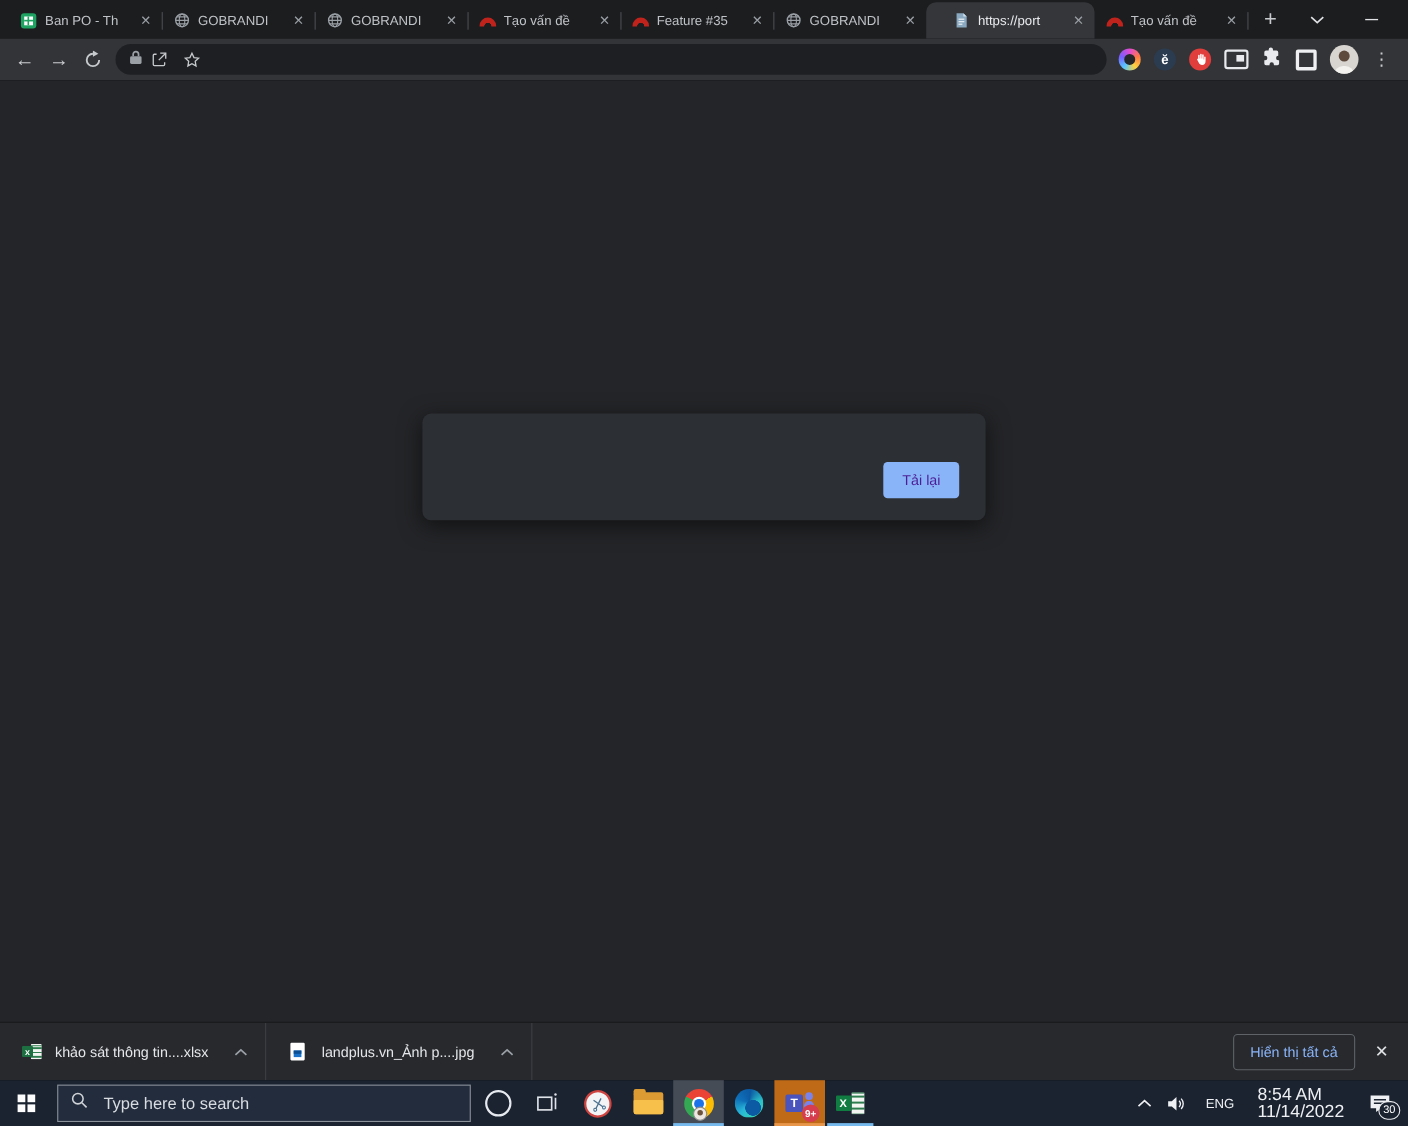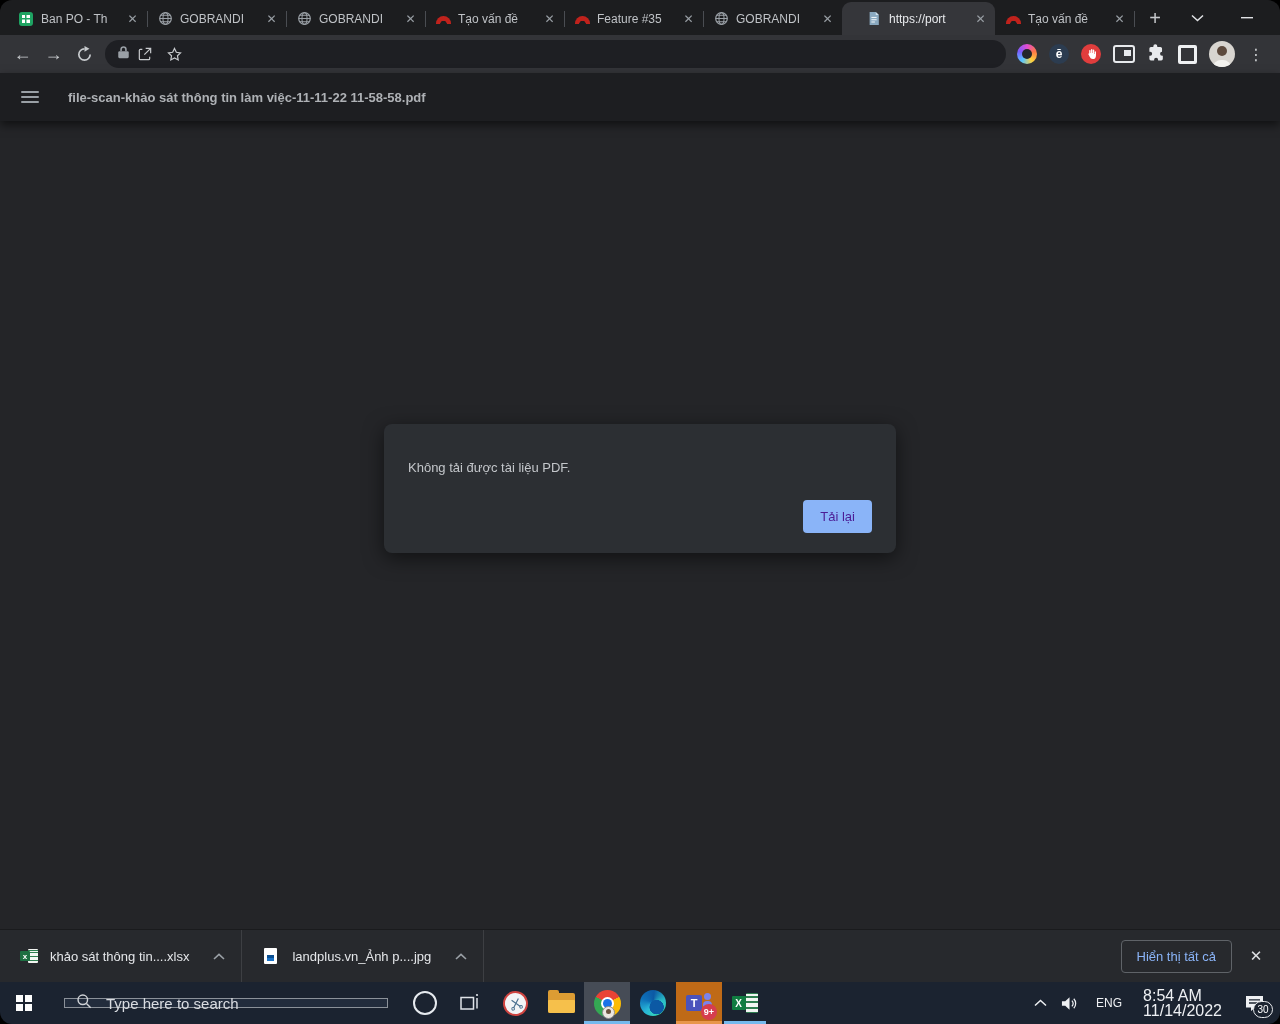--- a/index.html
+++ b/index.html
@@ -1,17 +1,17 @@
 <!DOCTYPE html>
 <html><head>
 <meta charset="utf-8">
 <style>
   html,body{margin:0;padding:0;background:#000;}
   .screen{width:1280px;height:1024px;display:flex;flex-direction:column;overflow:hidden;
-          font-family:"Liberation Sans","DejaVu Sans",sans-serif;border-radius:12px;-webkit-font-smoothing:antialiased;}
+          font-family:"Liberation Sans","DejaVu Sans",sans-serif;-webkit-font-smoothing:antialiased;}
   
   .tabstrip{height:35px;background:#1c1d1f;display:flex;align-items:flex-end;padding-left:8px;flex:none;}
   .tabs{display:flex;height:100%;align-items:flex-end;}
   .tab{width:123px;height:33px;display:flex;align-items:center;gap:7px;padding:0 6px 0 10px;
        border-radius:9px 9px 0 0;color:#bfc2c6;font-size:12px;position:relative;cursor:default;}
   .tab.active{background:#35363a;color:#e8eaed;padding-left:24px;}
   .tab .ttl{flex:1;overflow:hidden;white-space:nowrap;}
   .tab .tx{font-size:12px;color:#9aa0a6;width:17px;height:17px;display:flex;align-items:center;justify-content:center;border-radius:50%;flex:none;}
   .tab.divider::after{content:"";position:absolute;right:-1px;top:9px;height:16px;width:1px;background:#4a4d52;}
   .fav{width:16px;height:16px;flex:none;display:flex;align-items:center;justify-content:center;}
@@ -80,22 +80,22 @@
   .fi-jpg .img{position:absolute;left:5px;top:7px;width:7px;height:6px;background:#1a73c8;}
   .fi-jpg .img::after{content:"";position:absolute;left:0;top:0;width:7px;height:2.5px;background:#0b4f92;}
   .showall{margin-left:auto;border:1px solid #5f6368;color:#8ab4f8;background:transparent;border-radius:4px;
            font-size:13px;padding:8px 15px;font-family:inherit;cursor:pointer;flex:none;}
   .dlclose{width:48px;text-align:center;color:#dfe1e4;font-size:15px;flex:none;cursor:pointer;}
   
   .taskbar{height:42px;background:#1b2330;display:flex;align-items:stretch;flex:none;}
   .start{width:48px;display:flex;align-items:center;justify-content:center;}
   .winlogo{display:grid;grid-template-columns:7px 7px;grid-template-rows:7px 7px;gap:1.5px;}
   .winlogo i{background:#fdfdfd;display:block;}
-  .tsearch{width:324px;box-sizing:border-box;background:#222c3c;border:1px solid #8b9199;display:flex;align-items:center;
-           padding:0 11px;gap:11px;margin:16px;}
+  .tsearch{width:376px;box-sizing:border-box;background:#222c3c;border:1px solid #8b9199;display:flex;align-items:center;
+           padding:0 11px;gap:11px;margin:4px;}
   .tsearch input{background:transparent;border:none;outline:none;color:#d9dce1;font-size:15px;width:100%;
            font-family:inherit;}
   .tsearch input::placeholder{color:#d9dce1;opacity:1;}
   .cortana{width:42px;display:flex;align-items:center;justify-content:center;}
   .cortana i{width:20px;height:20px;border-radius:50%;border:2.5px solid #e6eaef;display:block;}
   .tile{width:46px;display:flex;align-items:center;justify-content:center;position:relative;}
   .tile.hl-chrome{background:#464c56;}
   .tile.hl-chrome::after{content:"";position:absolute;left:0;right:0;bottom:0;height:3px;background:#76b9ed;}
   .tile.hl-teams{background:#bf6a17;}
   .tile.hl-teams::after{content:"";position:absolute;left:0;right:0;bottom:0;height:3px;background:#e8964a;}
@@ -289,32 +289,23 @@
         <svg width="19" height="19" viewBox="0 0 24 24">
             <path d="M20 11h-1V7a2 2 0 0 0-2-2h-4V4a2.5 2.5 0 0 0-5 0v1H5a2 2 0 0 0-2 2v4h1a2.5 2.5 0 0 1 0 5H3v4a2 2 0 0 0 2 2h4v-1a2.5 2.5 0 0 1 5 0v1h4a2 2 0 0 0 2-2v-4h-1a2.5 2.5 0 0 1 0-5z" fill="#e8eaed"></path>
           </svg>
       </span>
       <span class="sqicon"></span>
       <span class="avatar"></span>
       <span class="menudots">⋮</span>
     </div>
   </div>
 
-  <div class="pdfbar">
-    <div class="hamb">
-        <i></i>
-        <i></i>
-        <i></i>
-      </div>
-    <div class="pdftitle">file-scan-khảo sát thông tin làm việc-11-11-22 11-58-58.pdf</div>
-  </div>
 
   <div class="content">
     <div class="dialog">
-      <div class="dlgmsg">Không tải được tài liệu PDF.</div>
       <div class="dlgactions">
         <button class="dlgbtn">Tải lại</button>
       </div>
     </div>
   </div>
 
   <div class="dlbar">
     <div id="dl-items" style="display:flex;align-items:center;height:100%;">
         <div class="dlitem">
           <span class="fi fi-xlsx">

